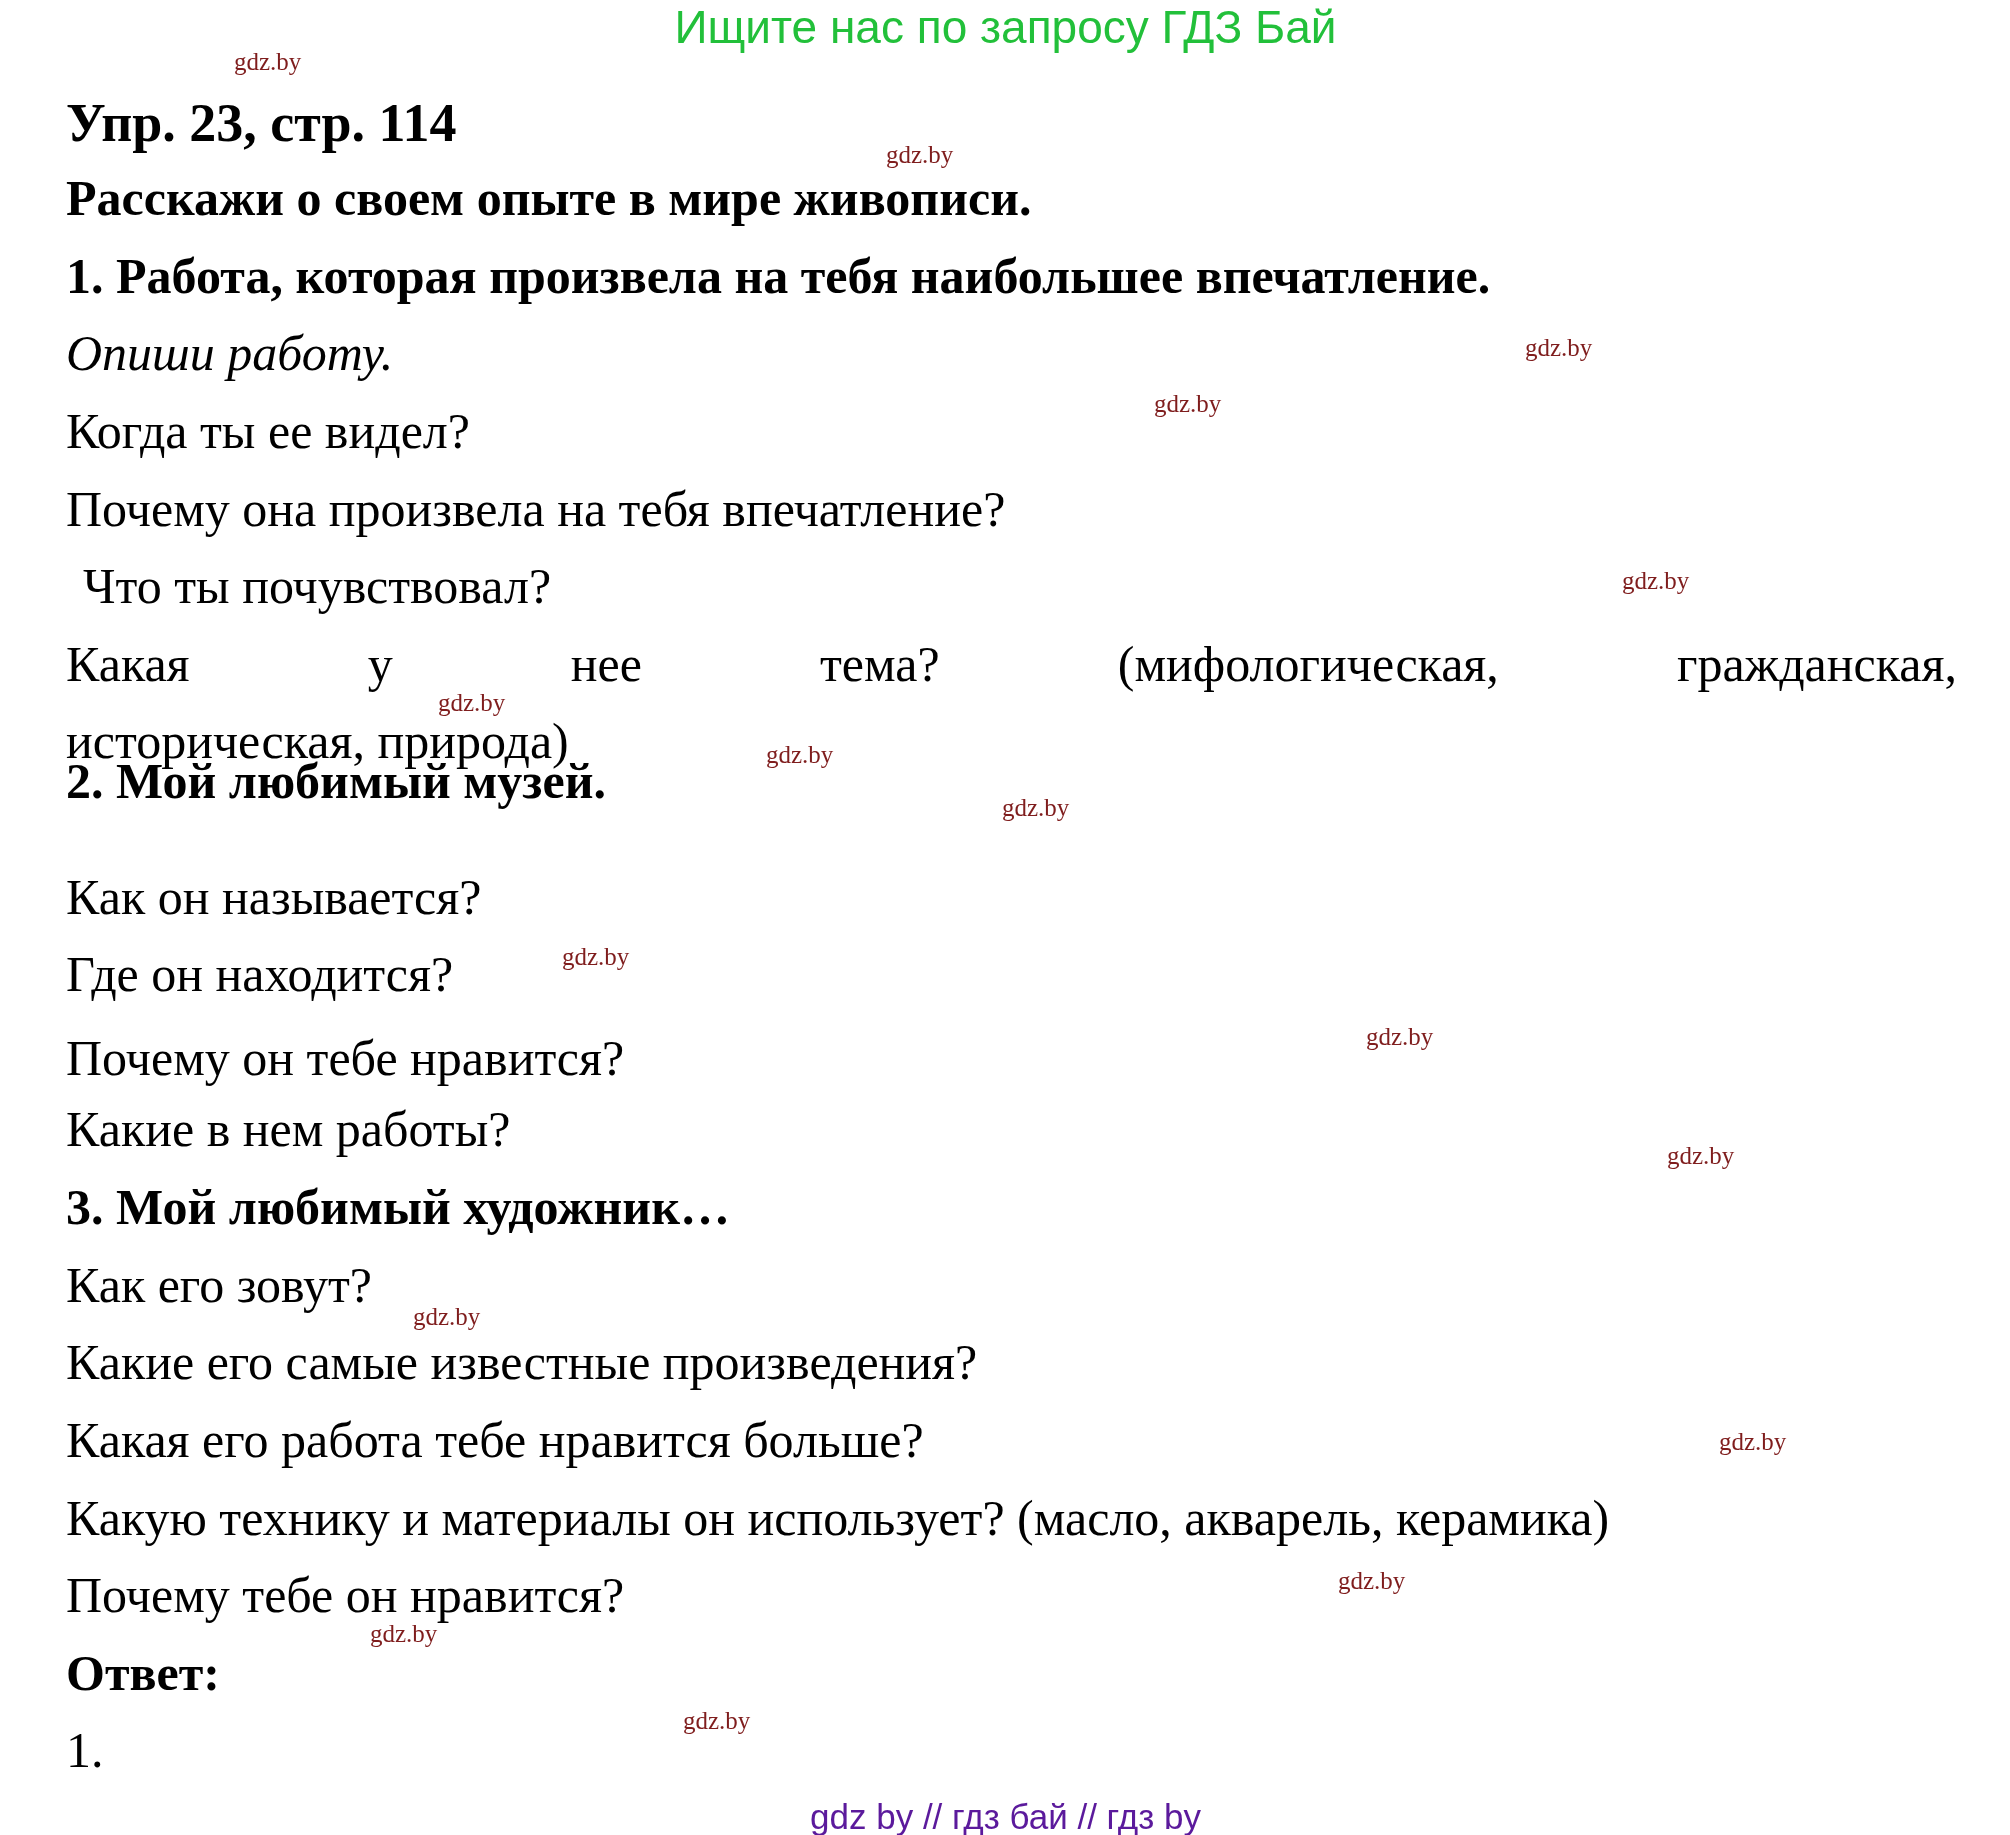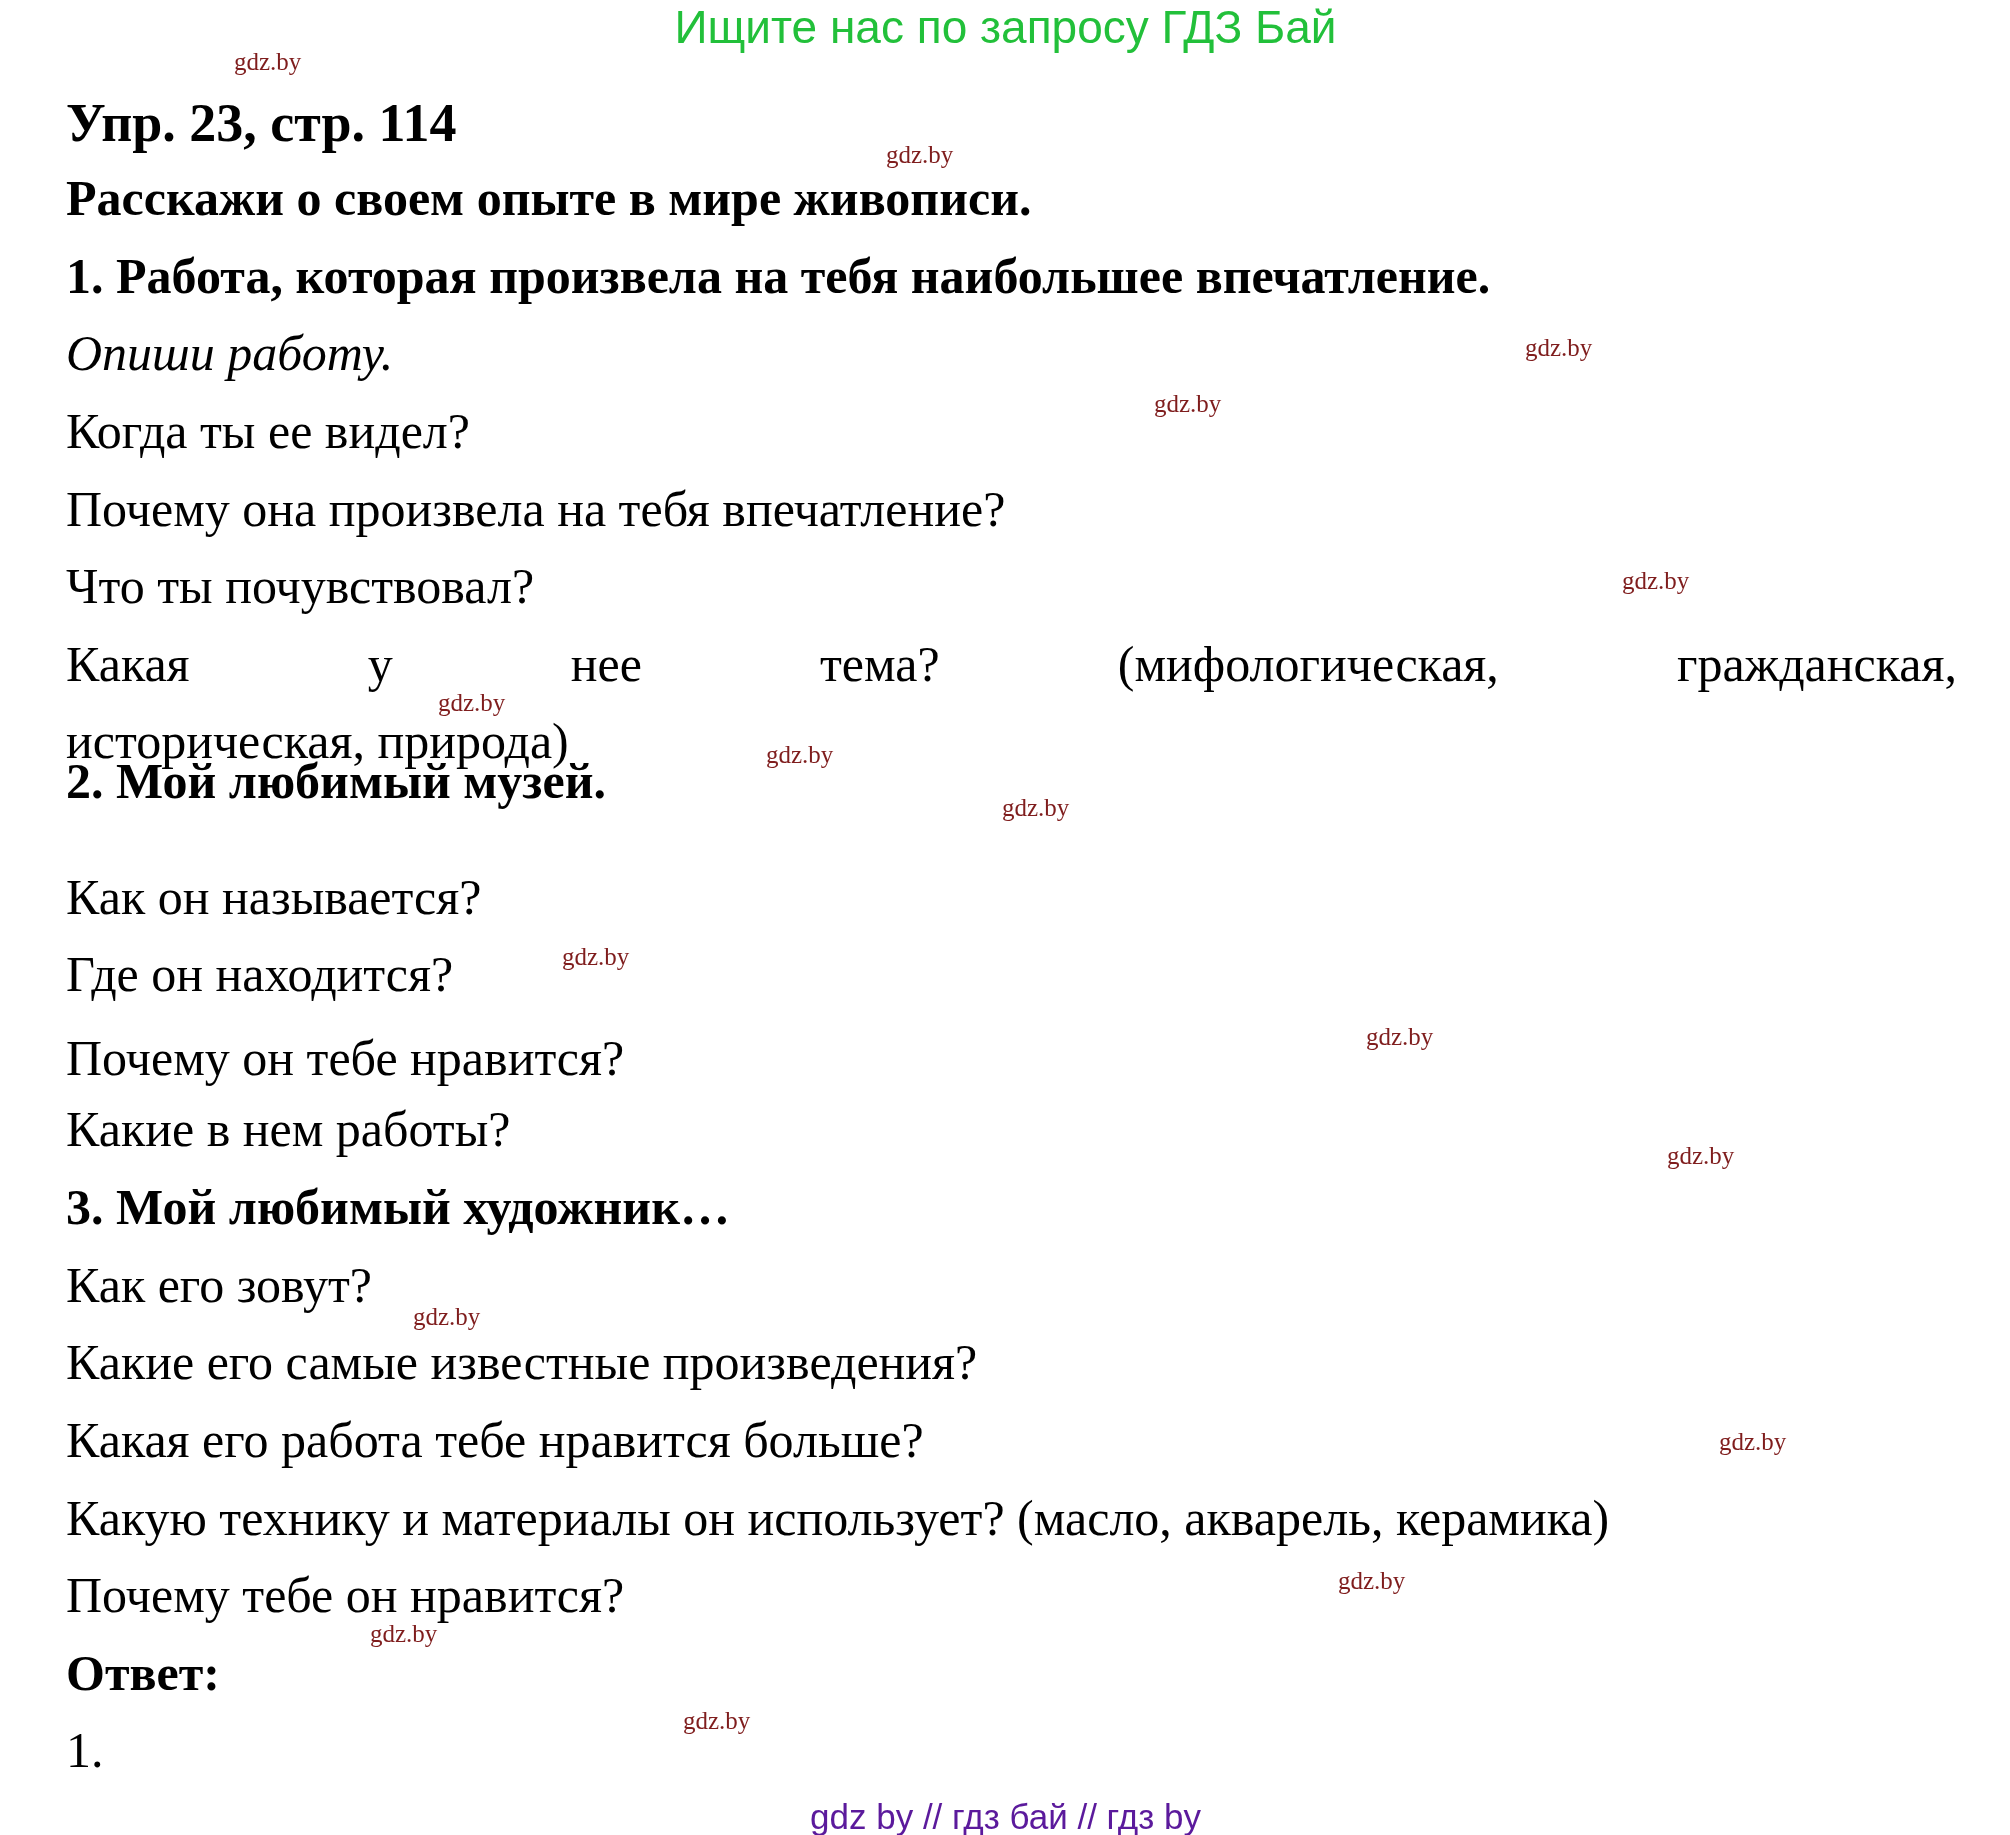--- a/index.html
+++ b/index.html
@@ -15,21 +15,21 @@
 <body>
 
 <div class="banner">Ищите нас по запросу ГДЗ Бай</div>
 
 <div class="line b" style="top:92px;font-size:54px;">Упр. 23, стр. 114</div>
 <div class="line b" style="top:169px;">Расскажи о своем опыте в мире живописи.</div>
 <div class="line b" style="top:247px;">1. Работа, которая произвела на тебя наибольшее впечатление.</div>
 <div class="line" style="top:324px;font-style:italic;">Опиши работу.</div>
 <div class="line" style="top:402px;">Когда ты ее видел?</div>
 <div class="line" style="top:480px;">Почему она произвела на тебя впечатление?</div>
-<div class="line" style="top:557px;">Что ты почувствовал?</div>
+<div class="line" style="top:557px;margin-left:17px;">Что ты почувствовал?</div>
 <div class="line just" style="top:635px;">
   <span>Какая</span>
   <span>у</span>
   <span>нее</span>
   <span>тема?</span>
   <span>(мифологическая,</span>
   <span>гражданская,</span>
 </div>
 <div class="line" style="top:712px;">историческая, природа)</div>
 

